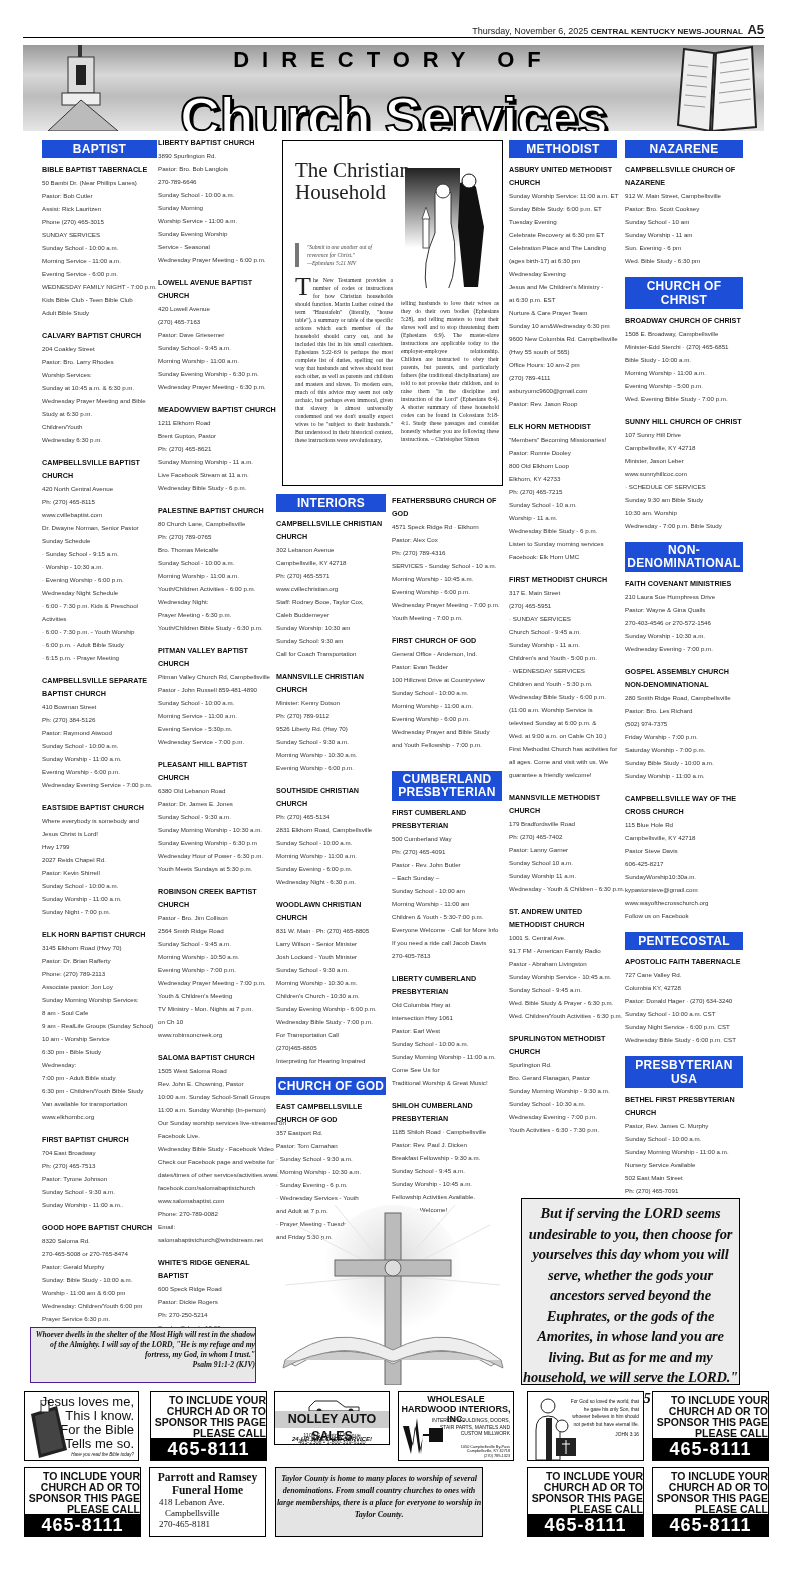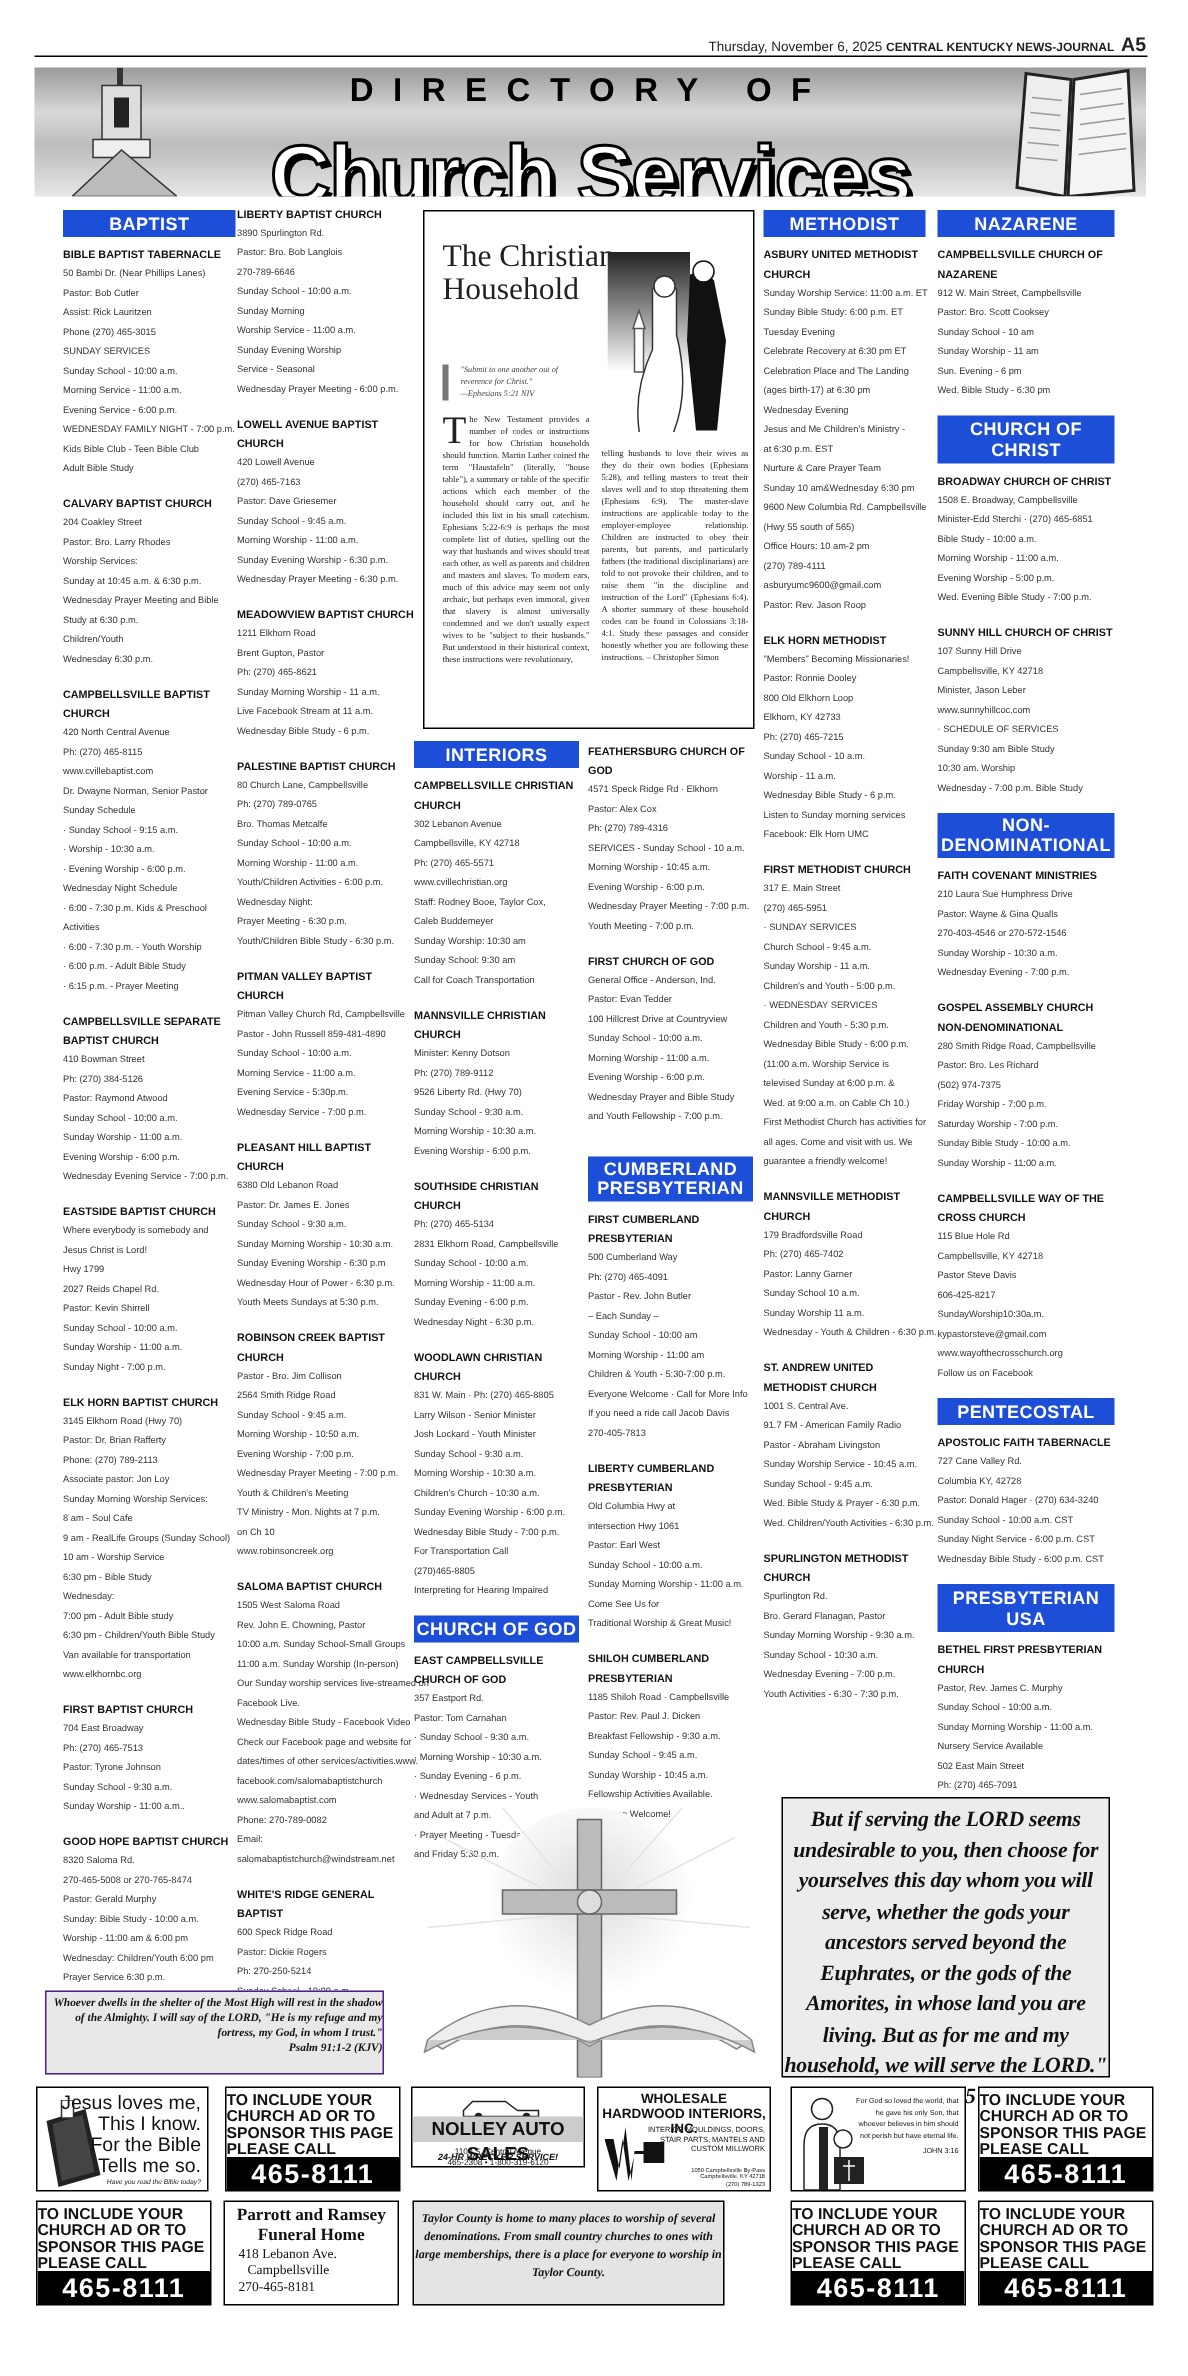--- a/index.html
+++ b/index.html
@@ -24,21 +24,21 @@
 .feature .quote{position:absolute;left:12px;top:102px;width:95px;border-left:4px solid #777;padding-left:8px;font-size:5.5px;font-style:italic;line-height:8px;color:#444}
 .feature .couple{position:absolute;left:122px;top:22px;width:95px;height:125px}
 .feature .body{position:absolute;font-size:5.8px;line-height:8px;text-align:justify;color:#222}
 .feature .b1{left:12px;top:135px;width:98px}
 .feature .b2{left:118px;top:158px;width:98px}
 .feature .drop{float:left;font-size:26px;line-height:22px;margin-right:2px}
 .verse-left{position:absolute;left:30px;top:1327px;width:226px;height:56px;border:1px solid #4c1d95;background:#e8e8e8;text-align:right;font-family:"Liberation Serif",serif;font-weight:bold;font-style:italic;font-size:7.6px;line-height:10px;padding-top:2px}
 .cross-art{position:absolute;left:275px;top:1205px;width:230px;height:180px}
 .verse-right{position:absolute;left:521px;top:1198px;width:219px;height:187px;border:1px solid #000;background:#ececec;text-align:center;font-family:"Liberation Serif",serif;font-style:italic;font-weight:bold;font-size:14.5px;line-height:20.5px;padding-top:4px;letter-spacing:-.2px}
 .ad{position:absolute;border:1px solid #000;background:#fff;overflow:hidden}
-.ad-call .t{text-align:left;font-weight:bold;font-size:10.5px;line-height:11px;padding-top:3px;height:48px}
+.ad-call .t{text-align:right;font-weight:bold;font-size:10.5px;line-height:11px;padding-top:3px;height:48px}
 .ad-call .n{position:absolute;left:0;right:0;bottom:0;height:22px;background:#000;color:#fff;text-align:center;font-weight:bold;font-size:18px;line-height:22px;letter-spacing:1px}
 .jesus .txt{position:absolute;right:4px;top:3px;text-align:right;font-size:13px;line-height:14px}
 .jesus .sm{position:absolute;right:4px;bottom:3px;font-size:4.5px;font-style:italic}
 .nolley .car{position:absolute;left:30px;top:3px;width:60px;height:18px}
 .nolley .name{position:absolute;left:0;right:0;top:19px;height:17px;background:#ccc;text-align:center;font-weight:bold;font-size:12.5px;line-height:17px}
 .nolley .addr{position:absolute;left:0;right:0;top:40px;text-align:center;font-size:5.5px;line-height:7px}
 .nolley .wreck{position:absolute;left:0;right:0;bottom:2px;text-align:center;font-size:6px;font-weight:bold;font-style:italic}
 .whi .n1{position:absolute;left:0;right:0;top:2px;text-align:center;font-weight:bold;font-size:9px;line-height:10px}
 .whi .logo{position:absolute;left:4px;top:26px;width:40px;height:36px}
 .whi .d{position:absolute;right:3px;top:25px;text-align:right;font-size:5px;line-height:6.5px}

